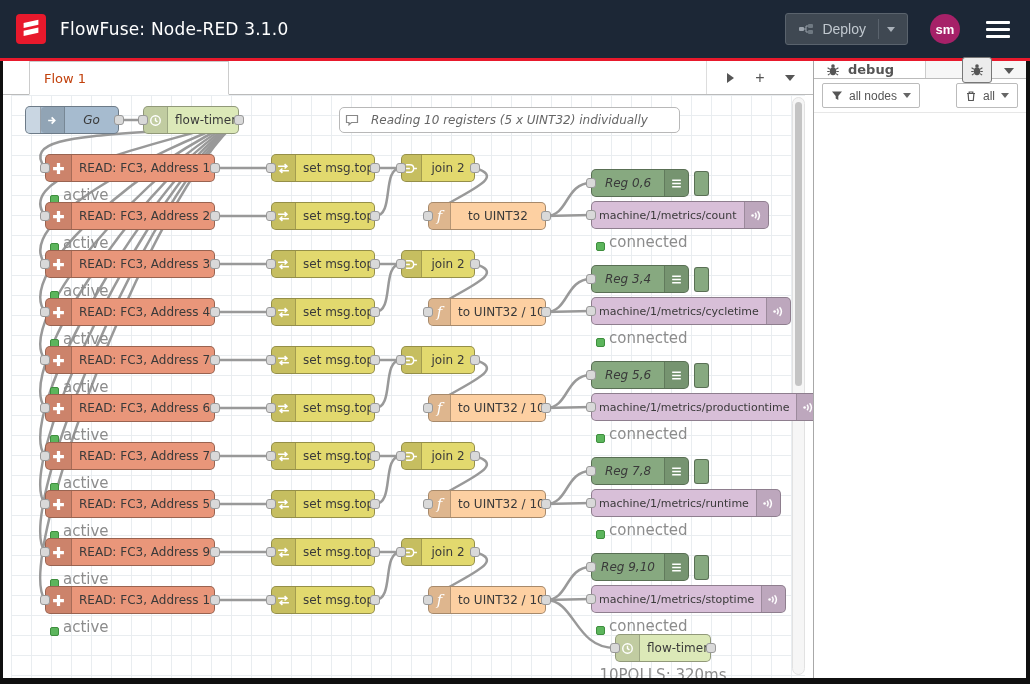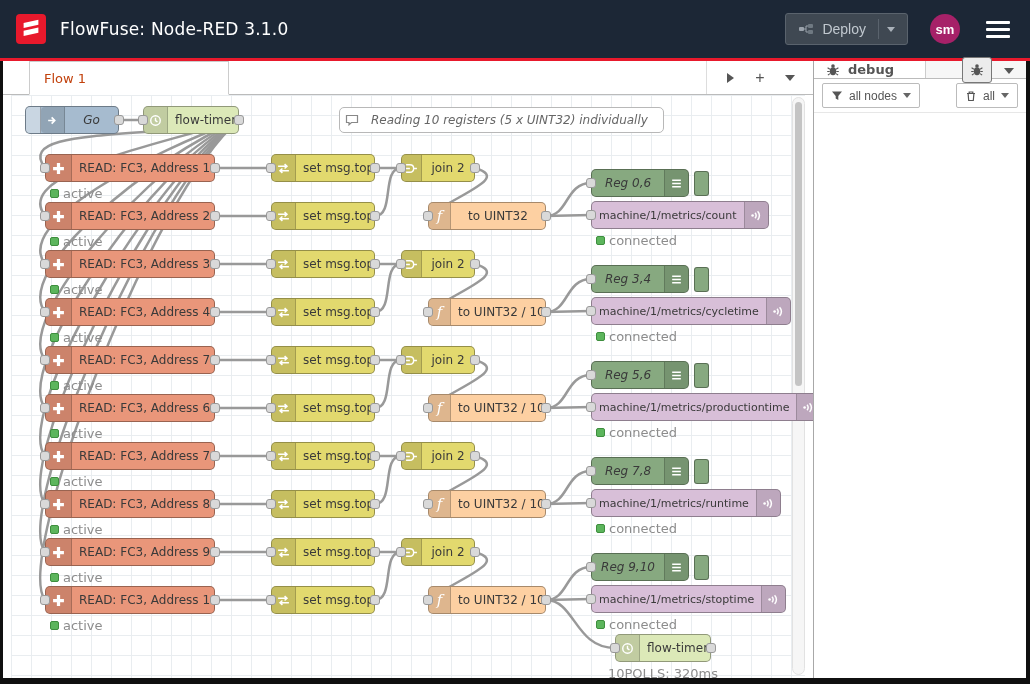--- a/index.html
+++ b/index.html
@@ -41,21 +41,21 @@
   .thumb{position:absolute;left:2px;top:4px;width:7px;height:284px;background:#c4c4c4;border-radius:4px;cursor:pointer}
 
   
   .node{position:absolute;height:28px;border-radius:5px;border:1px solid rgba(0,0,0,.34);display:flex;align-items:center;font-size:12px;color:#3a3a3a;white-space:nowrap;z-index:2;cursor:pointer}
   .ibox{width:24px;align-self:stretch;display:flex;align-items:center;justify-content:center;background:rgba(0,0,0,.12);border-right:1px solid rgba(0,0,0,.18);border-radius:4px 0 0 4px;color:#fff}
   .ibox.right{border-right:none;border-left:1px solid rgba(0,0,0,.18);border-radius:0 4px 4px 0}
   .ic{width:13px;height:13px}
   .lbl{flex:1;text-align:center;padding:0 7px;overflow:hidden}
   .port{position:absolute;width:10px;height:10px;top:8px;background:#d9d9d9;border:1px solid #999;border-radius:3px;z-index:3;cursor:crosshair}
   .port.in{left:-6px}.port.out{right:-6px}
-  .status{position:absolute;top:31px;left:4px;display:flex;align-items:center;gap:4px;font-size:13px;color:#8c8c8c}
+  .status{position:absolute;top:31px;left:4px;display:flex;align-items:flex-end;gap:4px;font-size:15px;color:#8c8c8c}
   .status em{font-style:normal}
   .status .sq{width:9px;height:9px;background:#5cb55c;border:1px solid #3e8e3e;border-radius:2px;display:inline-block}
   .status.center{left:0;width:100%;justify-content:center}
 
   .n-inject{background:#a6bbcf}
   .n-inject .lbl{font-style:italic}
   .inj-btn{width:15px;align-self:stretch;background:rgba(255,255,255,.4);border-right:1px solid rgba(0,0,0,.25);border-radius:4px 0 0 4px;cursor:pointer}
   .n-timer{background:#dce9b8}
   .n-read{background:#e9967a}
   .n-read .ibox{width:26px}
@@ -254,21 +254,21 @@
             <span class="port in"></span>
             <span class="ibox">
                 <svg class="ic" viewBox="0 0 12 12">
                   <use href="#i-clock"></use>
                 </svg>
               </span>
             <span class="lbl">flow-timer</span>
             <span class="port out"></span>
           </div>
 
-          <div class="node n-comment" style="left:328px;top:12px;height:26px;padding-right:8px">
+          <div class="node n-comment" style="left:328px;top:12px;height:26px;padding-right:24px">
             <span class="ibox">
                 <svg width="14" height="12" viewBox="0 0 14 12">
                   <use href="#i-bubble"></use>
                 </svg>
               </span>
             <span class="lbl">Reading 10 registers (5 x UINT32) individually</span>
           </div>
 
           <div class="node n-read" style="left:34px;top:59px;width:170px">
               <span class="port in"></span>
@@ -368,21 +368,21 @@
                 <em>active</em>
               </span>
             </div>
           <div class="node n-read" style="left:34px;top:395px;width:170px">
               <span class="port in"></span>
               <span class="ibox">
                 <svg class="ic" viewBox="0 0 12 12">
                   <use href="#i-plus"></use>
                 </svg>
               </span>
-              <span class="lbl">READ: FC3, Address 8</span>
+              <span class="lbl">READ: FC3, Address 5</span>
               <span class="port out"></span>
               <span class="status">
                 <i class="sq"></i>
                 <em>active</em>
               </span>
             </div>
           <div class="node n-read" style="left:34px;top:443px;width:170px">
               <span class="port in"></span>
               <span class="ibox">
                 <svg class="ic" viewBox="0 0 12 12">

